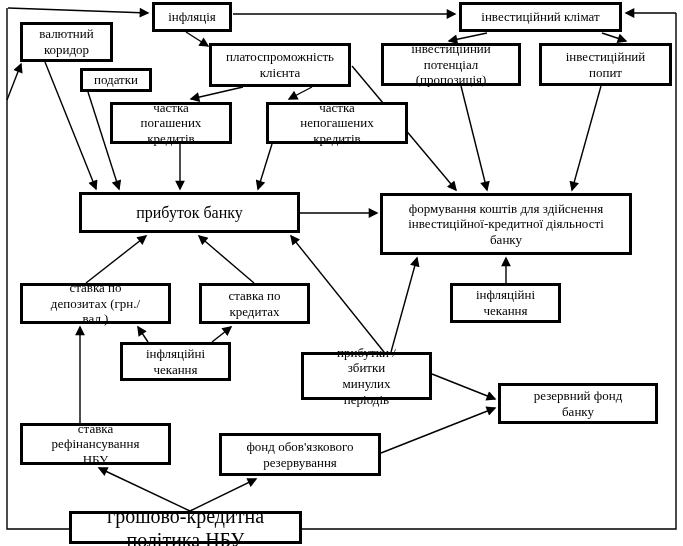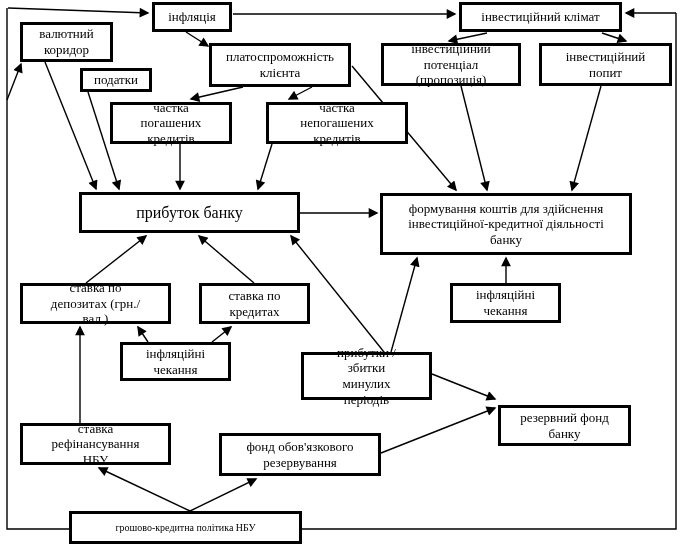--- a/index.html
+++ b/index.html
@@ -28,21 +28,21 @@
     align-items:center;
     justify-content:center;
     text-align:center;
     font-size:13px;
     line-height:1.2;
     color:#000000;
     padding:1px 19px;
     z-index:1;
   }
   .node.big{font-size:16px;}
-  .node.med{font-size:10px;}
+  .node.med{font-size:20px;}
 </style>
 </head>
 <body>
 
 <div id="canvas">
 
   <svg id="edges" viewBox="0 0 683 546" xmlns="http://www.w3.org/2000/svg">
     <defs>
       <marker id="arrow" viewBox="0 0 10 10" refX="8.5" refY="5" markerWidth="8.5" markerHeight="7" orient="auto-start-reverse">
         <path d="M0,0 L10,5 L0,10 z" fill="#000000"></path>
@@ -91,18 +91,18 @@
   <div class="node" style="left: 539px; top: 43px; width: 133px; height: 43px;">інвестиційний попит</div>
   <div class="node" style="left: 110px; top: 102px; width: 122px; height: 42px;">частка погашених кредитів</div>
   <div class="node" style="left: 238px; top: 102px; width: 142px; height: 42px; margin-left: 28px;">частка непогашених кредитів</div>
   <div class="node big" style="left: 79px; top: 192px; width: 221px; height: 41px;">прибуток банку</div>
   <div class="node" style="left: 20px; top: 283px; width: 151px; height: 41px;">ставка по депозитах (грн./ вал.)</div>
   <div class="node" style="left: 380px; top: 193px; width: 252px; height: 62px;">формування  коштів для здійснення інвестиційної-кредитної діяльності банку</div>
   <div class="node" style="left: 199px; top: 283px; width: 111px; height: 41px;">ставка по кредитах</div>
   <div class="node" style="left: 120px; top: 342px; width: 111px; height: 39px;">інфляційні чекання</div>
   <div class="node" style="left: 450px; top: 283px; width: 111px; height: 40px;">інфляційні чекання</div>
   <div class="node" style="left: 301px; top: 352px; width: 131px; height: 48px;">прибутки / збитки минулих періодів</div>
-  <div class="node" style="left: 498px; top: 405px; width: 133px; height: 41px;">резервний фонд банку</div>
+  <div class="node" style="left: 498px; top: 383px; width: 160px; height: 41px;">резервний фонд банку</div>
   <div class="node" style="left: 20px; top: 423px; width: 151px; height: 42px;">ставка рефінансування НБУ</div>
   <div class="node" style="left: 219px; top: 433px; width: 162px; height: 43px;">фонд обов'язкового резервування</div>
   <div class="node med" style="left: 69px; top: 511px; width: 233px; height: 33px;">грошово-кредитна політика НБУ</div>
 
 </div>
 
 </body></html>

